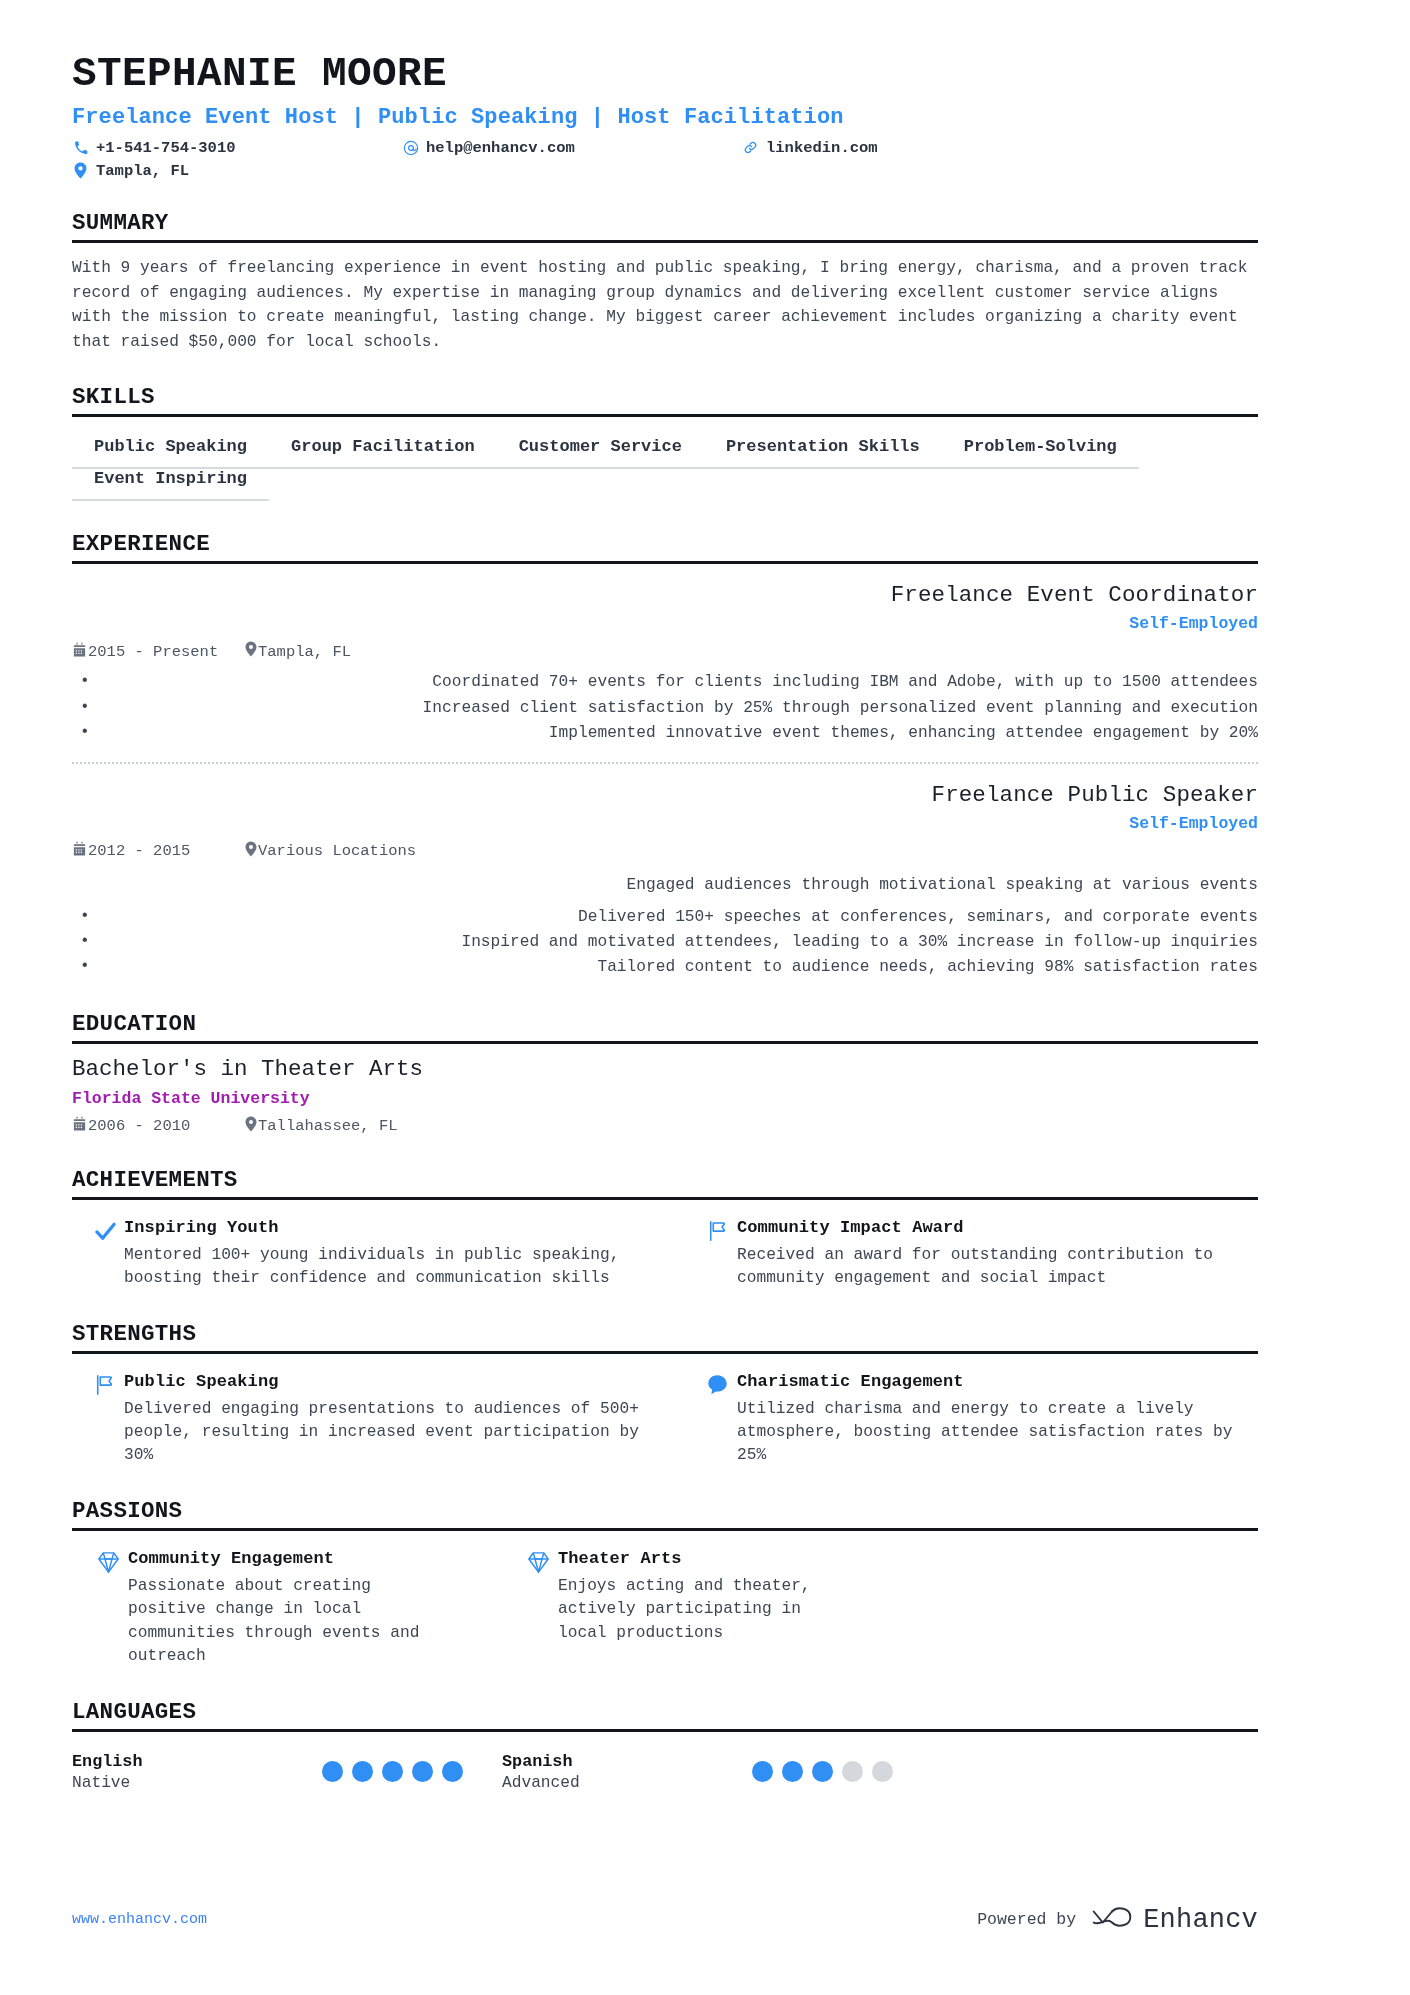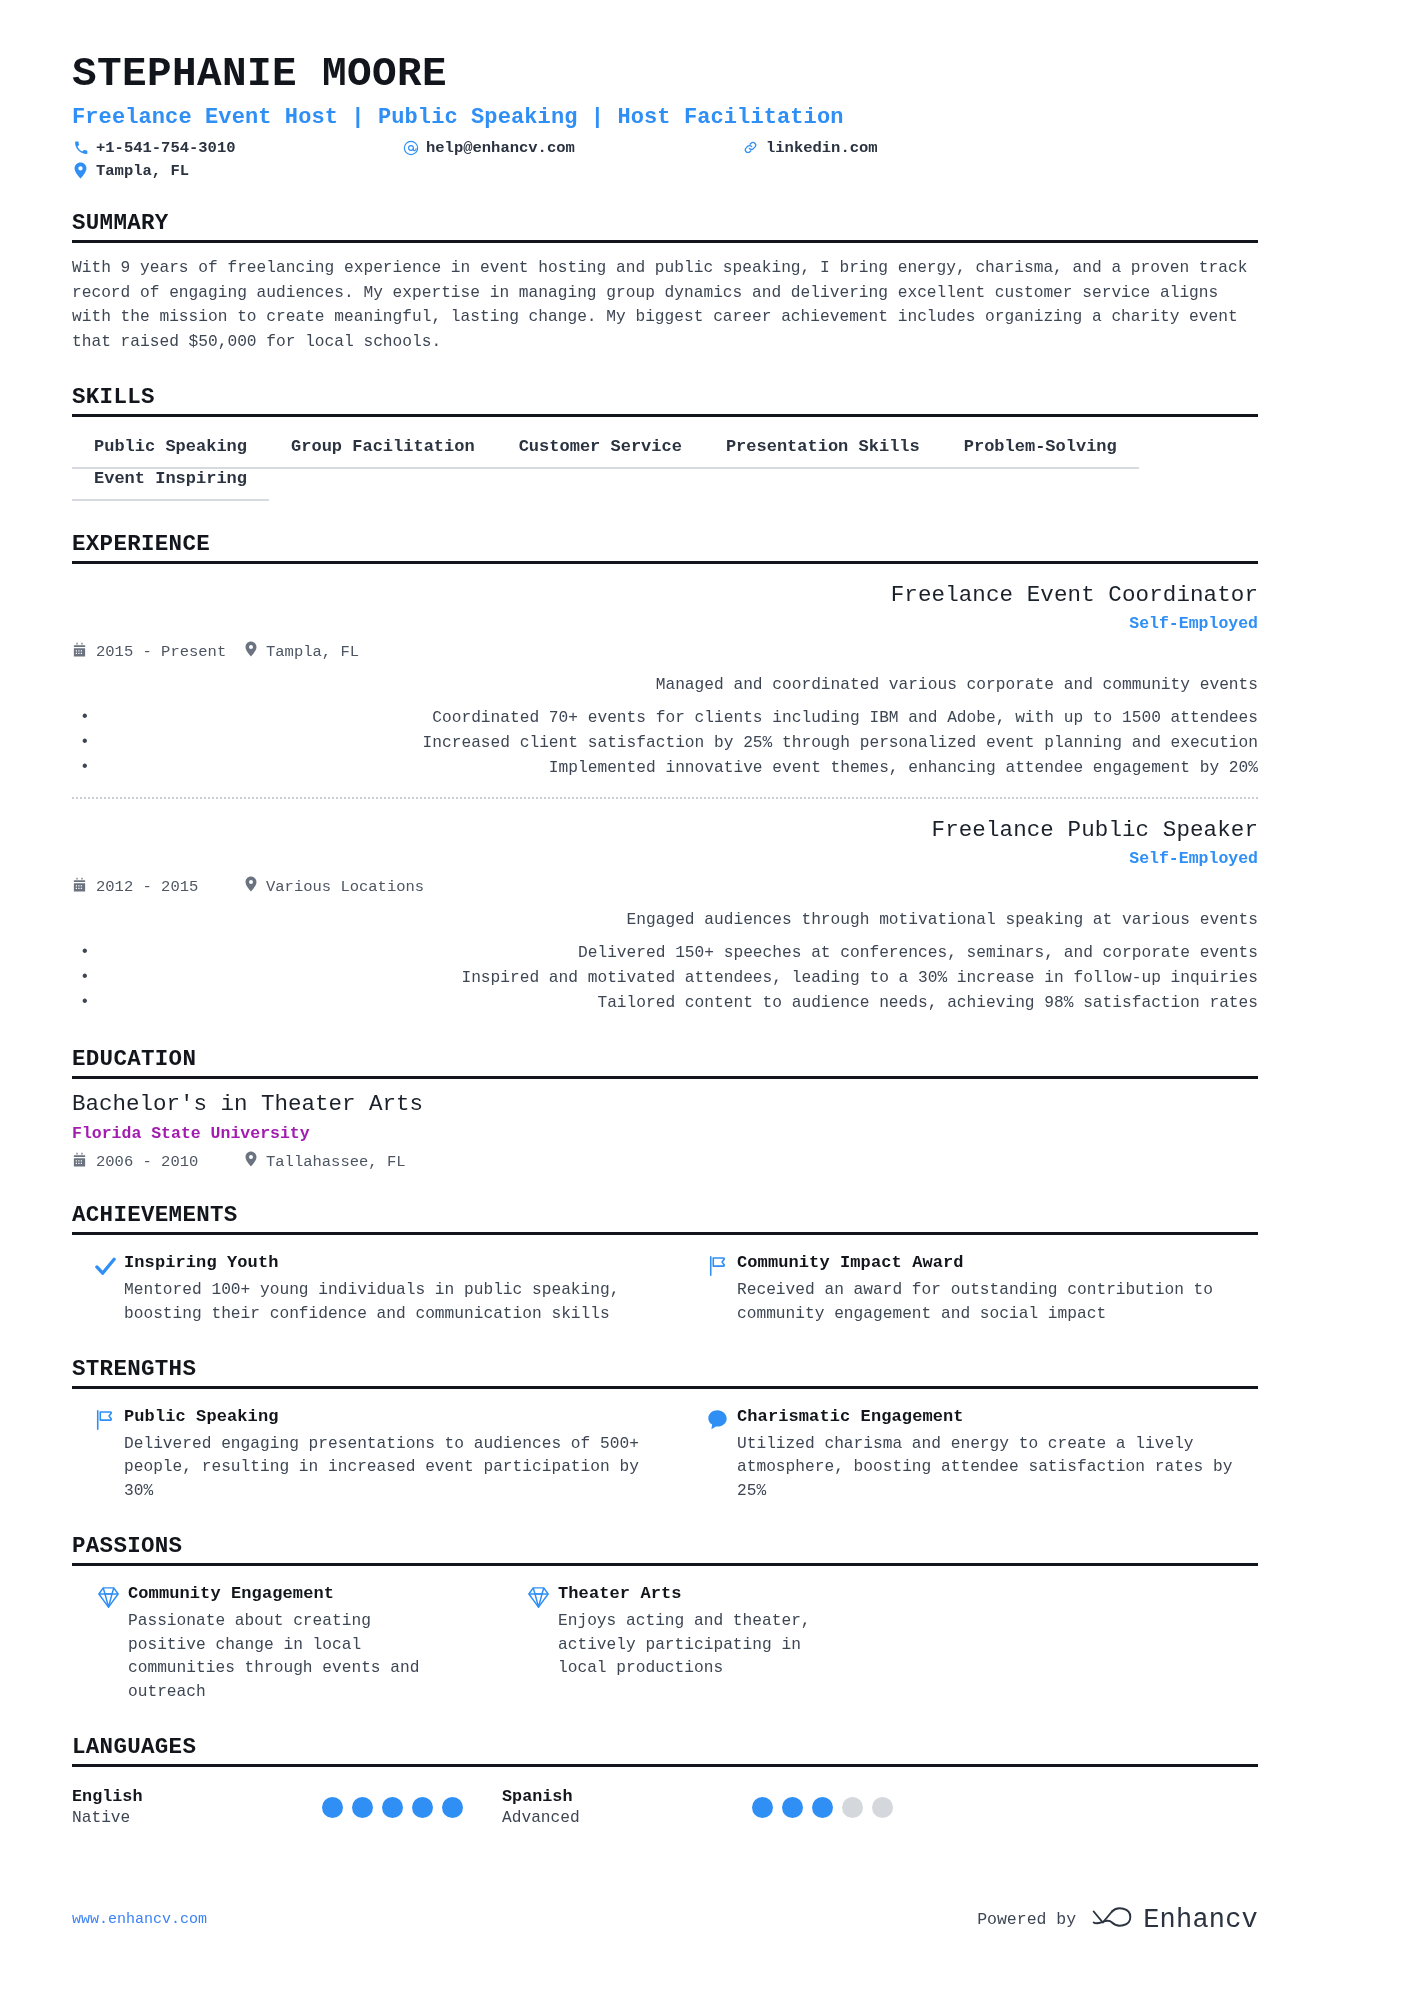--- a/index.html
+++ b/index.html
@@ -122,21 +122,21 @@
     margin-top: 8px;
     display: flex;
     align-items: center;
     gap: 10px;
     font-size: 15.5px;
     color: #4d5663;
   }
   .job-meta .meta {
     display: flex;
     align-items: center;
-    gap: 9px;
+    gap: 1px;
     white-space: nowrap;
   }
   .job-meta .meta:first-child { min-width: 163px; }
   .job-desc {
     margin-top: 12px;
     font-size: 16.2px;
     color: #3d4653;
     line-height: 1.45;
   }
   .bullets { margin-top: 8px; list-style: none; }
@@ -333,21 +333,20 @@
                   </svg></span>
         <span>2015 - Present</span>
       </span>
       <span class="meta">
         <span><svg width="12" height="16" viewBox="0 0 24 30" fill="#6b7280">
                     <path d="M12 0C5.9 0 1 4.9 1 11c0 8 11 19 11 19s11-11 11-19c0-6.1-4.9-11-11-11zm0 15a4 4 0 1 1 0-8 4 4 0 0 1 0 8z"></path>
                   </svg></span>
         <span>Tampla, FL</span>
       </span>
     </div>
-    <div class="job-desc">Managed and coordinated various corporate and community events</div>
     <ul class="bullets">
               <li>Coordinated 70+ events for clients including IBM and Adobe, with up to 1500 attendees</li>
               <li>Increased client satisfaction by 25% through personalized event planning and execution</li>
               <li>Implemented innovative event themes, enhancing attendee engagement by 20%</li>
             </ul>
   </div>
           <div class="job-sep"></div>
           <div class="job">
     <div class="job-title">Freelance Public Speaker</div>
     <div class="job-company">Self-Employed</div>

